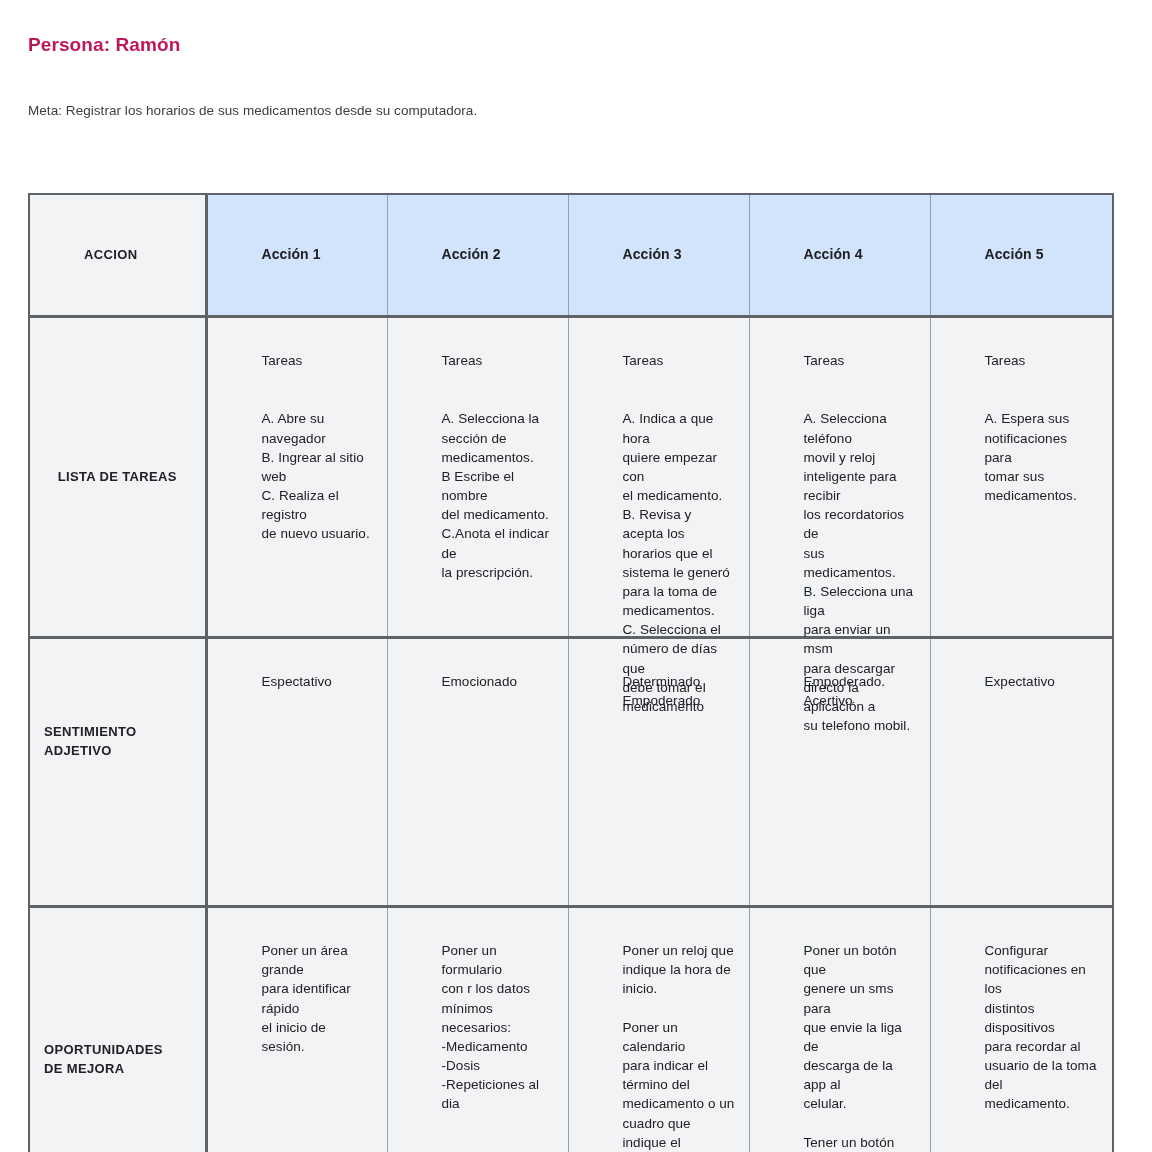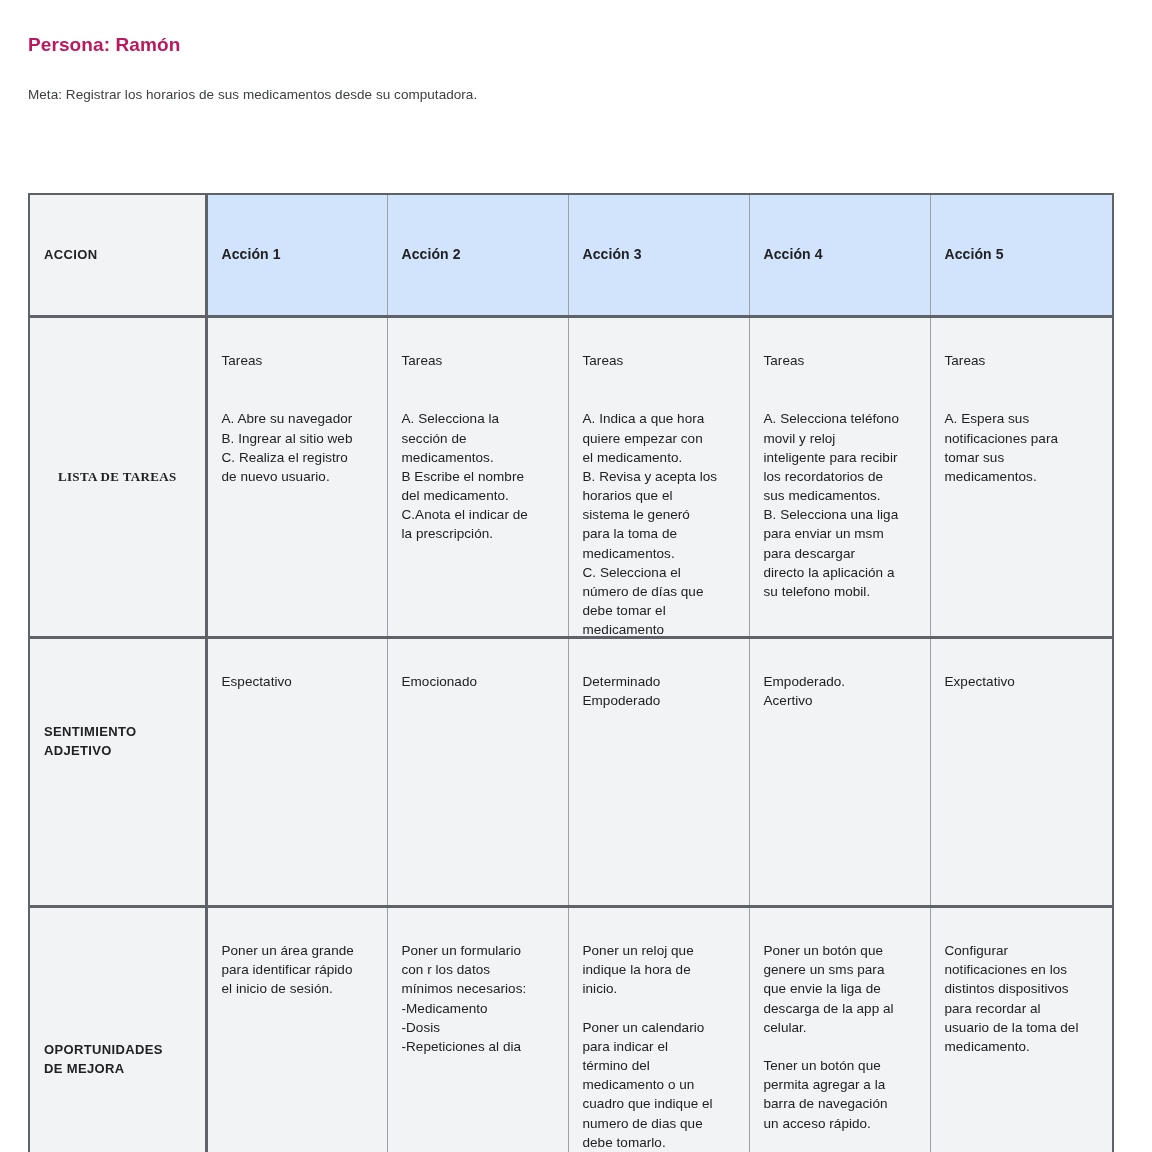--- a/index.html
+++ b/index.html
@@ -30,21 +30,21 @@
     font-size: 19px;
     font-weight: bold;
     letter-spacing: 0.1px;
     color: #be185d;
     line-height: 1.3;
   }
 
   .doc-meta {
     position: absolute;
     left: 28px;
-    top: 86px;
+    top: 102px;
     font-size: 13.5px;
     font-weight: normal;
     color: #3c4043;
     line-height: 1.4;
     letter-spacing: 0.05px;
   }
   .doc-meta .meta-label { }
   .doc-meta .meta-value { }
 
   
@@ -93,20 +93,21 @@
   
   td.cell-action.head-blue { background: #d2e3fc; }
 
   .cell-inner {
     padding: 14px 14px 4px 14px;
     font-size: 13.5px;
     line-height: 1.42;
     letter-spacing: 0.05px;
     color: #202124;
     white-space: pre-line;
+    margin-left: 40px;
   }
 
   
   .row-head .cell-inner {
     display: flex;
     align-items: center;
     font-weight: bold;
     font-size: 13.5px;
     height: 120px;
     box-sizing: border-box;
@@ -129,21 +130,21 @@
     font-weight: bold;
     font-size: 13px;
     letter-spacing: 0.35px;
     color: #202124;
     line-height: 1.45;
     padding: 0 14px;
     box-sizing: border-box;
     white-space: pre-line;
   }
 
-  .row-tasks .label-inner { height: 318px; justify-content: center; text-align: left; font-family: Liberation Serif, serif; }
+  .row-tasks .label-inner { height: 318px; justify-content: center; text-align: left; }
   .row-feel  .label-inner { height: 205px; justify-content: flex-start; }
   .row-opps  .label-inner { height: 303px; justify-content: flex-start; }
 
   .row-tasks .cell-inner { height: 306px; box-sizing: border-box; }
   .row-feel  .cell-inner { height: 266px; box-sizing: border-box; }
   .row-opps  .cell-inner { height: 250px; box-sizing: border-box; }
 
   .task-head { margin: 0 0 20px 0; }
   .task-body { margin: 0; }
 </style>

